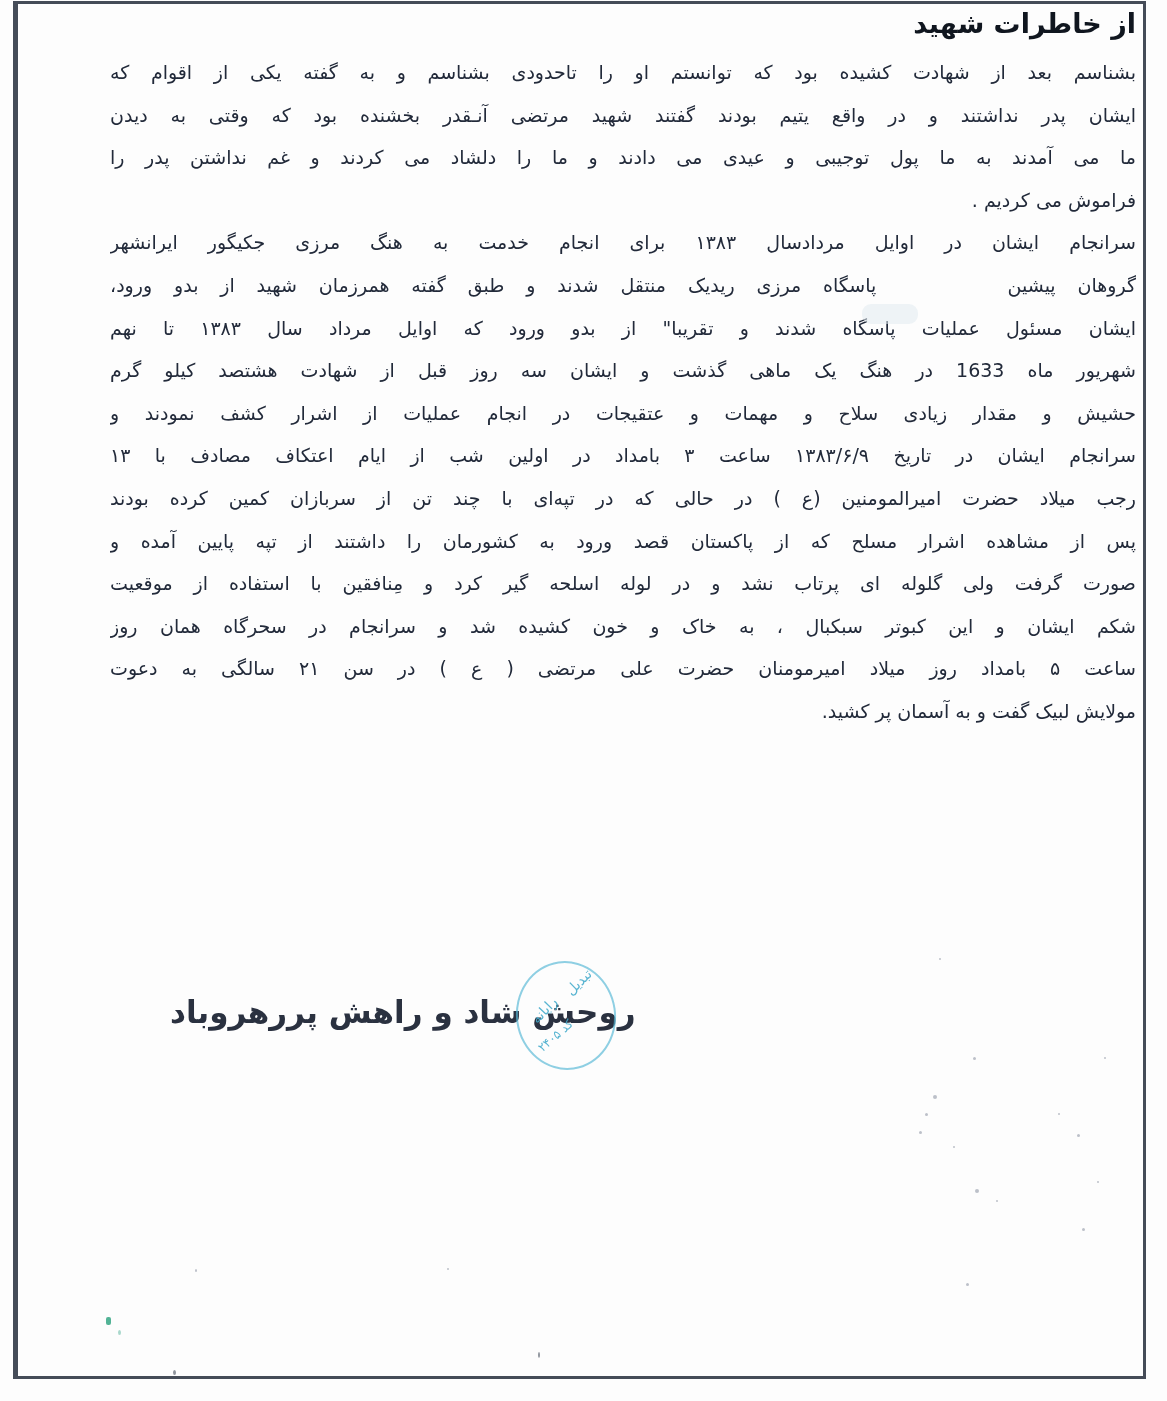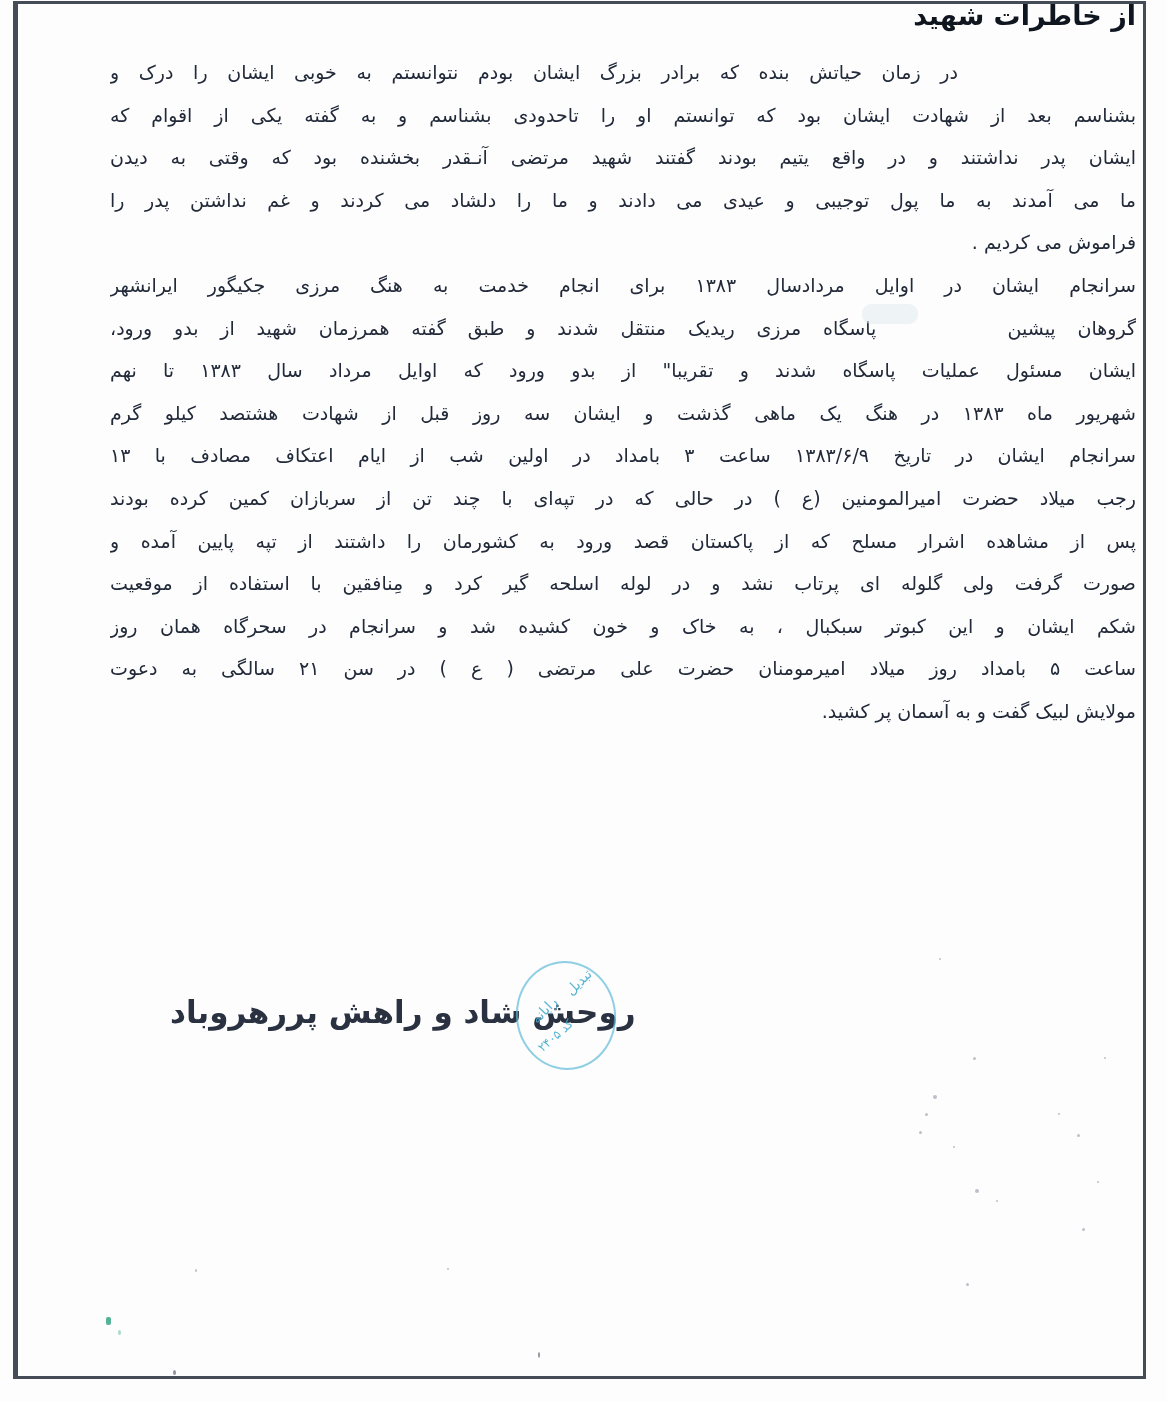--- a/index.html
+++ b/index.html
@@ -16,21 +16,21 @@
     position:absolute;
     left:13px;top:1px;
     width:1133px;height:1378px;
     border:3px solid #454c58;
     border-left-width:5px;
     box-sizing:border-box;
     pointer-events:none;
   }
   .doc-title{
     position:absolute;
-    top:0;right:31px;
+    top:8px;right:31px;
     margin:0;
     font-size:27px;
     font-weight:bold;
     color:#10161f;
     letter-spacing:0px;
   }
   .body-text{
     position:absolute;
     top:51px;right:31px;
     width:1026px;
@@ -92,30 +92,30 @@
 </head>
 <body>
 
 <div class="page">
 
   <div class="frame"></div>
 
   <h1 class="doc-title">از خاطرات شهید</h1>
 
   <div class="body-text">
-    <div class="line indent">در زمان حیاتش بنده که برادر بزرگ ایشان بودم نتوانستم به خوبی ایشان را درک و</div>
-    <div class="line">بشناسم بعد از شهادت ایشان بود که توانستم او را تاحدودی بشناسم و به گفته یکی از اقوام که</div>
+    <div class="line">بشناسم بعد از شهادت کشیده بود که توانستم او را تاحدودی بشناسم و به گفته یکی از اقوام که</div>
     <div class="line">ایشان پدر نداشتند و در واقع یتیم بودند گفتند شهید مرتضی آنـقدر بخشنده بود که وقتی به دیدن</div>
     <div class="line">ما می آمدند به ما پول توجیبی و عیدی می دادند و ما را دلشاد می کردند و غم نداشتن پدر را</div>
     <div class="line short">فراموش می کردیم .</div>
 
     <div class="line">سرانجام ایشان در اوایل مردادسال ۱۳۸۳ برای انجام خدمت به هنگ مرزی جکیگور ایرانشهر</div>
     <div class="line">گروهان پیشین&nbsp;&nbsp;&nbsp;&nbsp;&nbsp;&nbsp;پاسگاه مرزی ریدیک منتقل شدند و طبق گفته همرزمان شهید از بدو ورود،</div>
     <div class="line">ایشان مسئول عملیات پاسگاه شدند و تقریبا" از بدو ورود که اوایل مرداد سال ۱۳۸۳ تا نهم</div>
-    <div class="line">شهریور ماه ۱۳۸۳ در هنگ یک ماهی گذشت و ایشان سه روز قبل از شهادت هشتصد کیلو گرم</div>
+    <div class="line">شهریور ماه 1633 در هنگ یک ماهی گذشت و ایشان سه روز قبل از شهادت هشتصد کیلو گرم</div>
+    <div class="line">حشیش و مقدار زیادی سلاح و مهمات و عتقیجات در انجام عملیات از اشرار کشف نمودند و</div>
     <div class="line">سرانجام ایشان در تاریخ ۱۳۸۳/۶/۹ ساعت ۳ بامداد در اولین شب از ایام اعتکاف مصادف با ۱۳</div>
     <div class="line">رجب میلاد حضرت امیرالمومنین (ع ) در حالی که در تپه‌ای با چند تن از سربازان کمین کرده بودند</div>
     <div class="line">پس از مشاهده اشرار مسلح که از پاکستان قصد ورود به کشورمان را داشتند از تپه پایین آمده و</div>
     <div class="line">صورت گرفت ولی گلوله ای پرتاب نشد و در لوله اسلحه گیر کرد و مِنافقین با استفاده از موقعیت</div>
     <div class="line">شکم ایشان و این کبوتر سبکبال ، به خاک و خون کشیده شد و سرانجام در سحرگاه همان روز</div>
     <div class="line">ساعت ۵ بامداد روز میلاد امیرمومنان حضرت علی مرتضی ( ع ) در سن ۲۱ سالگی به دعوت</div>
     <div class="line short">مولایش لبیک گفت و به آسمان پر کشید.</div>
   </div>
 
   <div class="smudge"></div>

